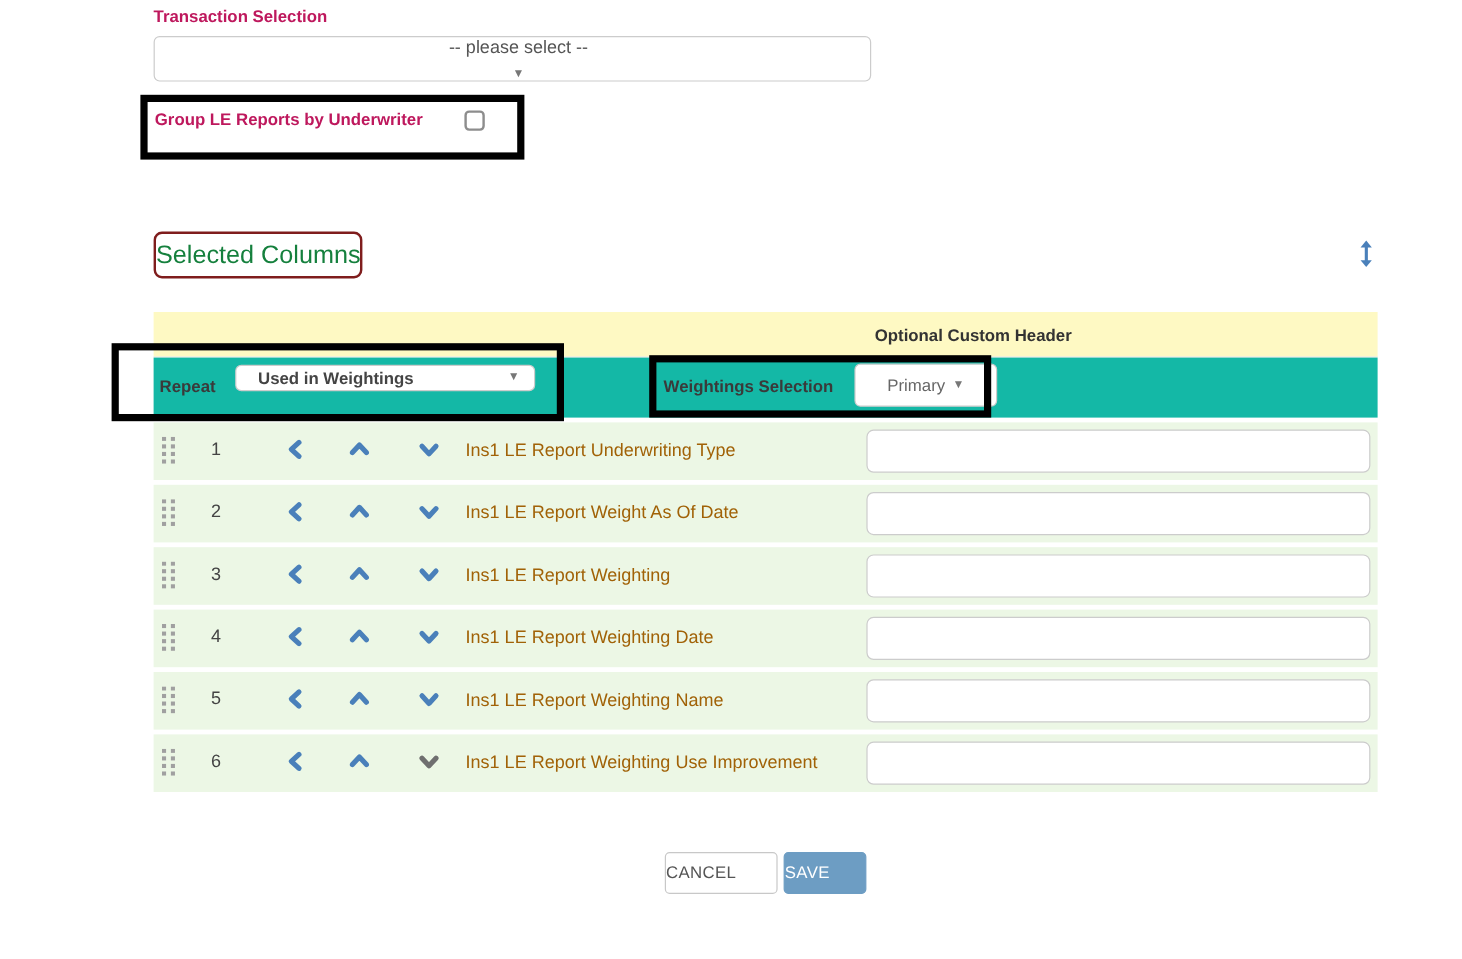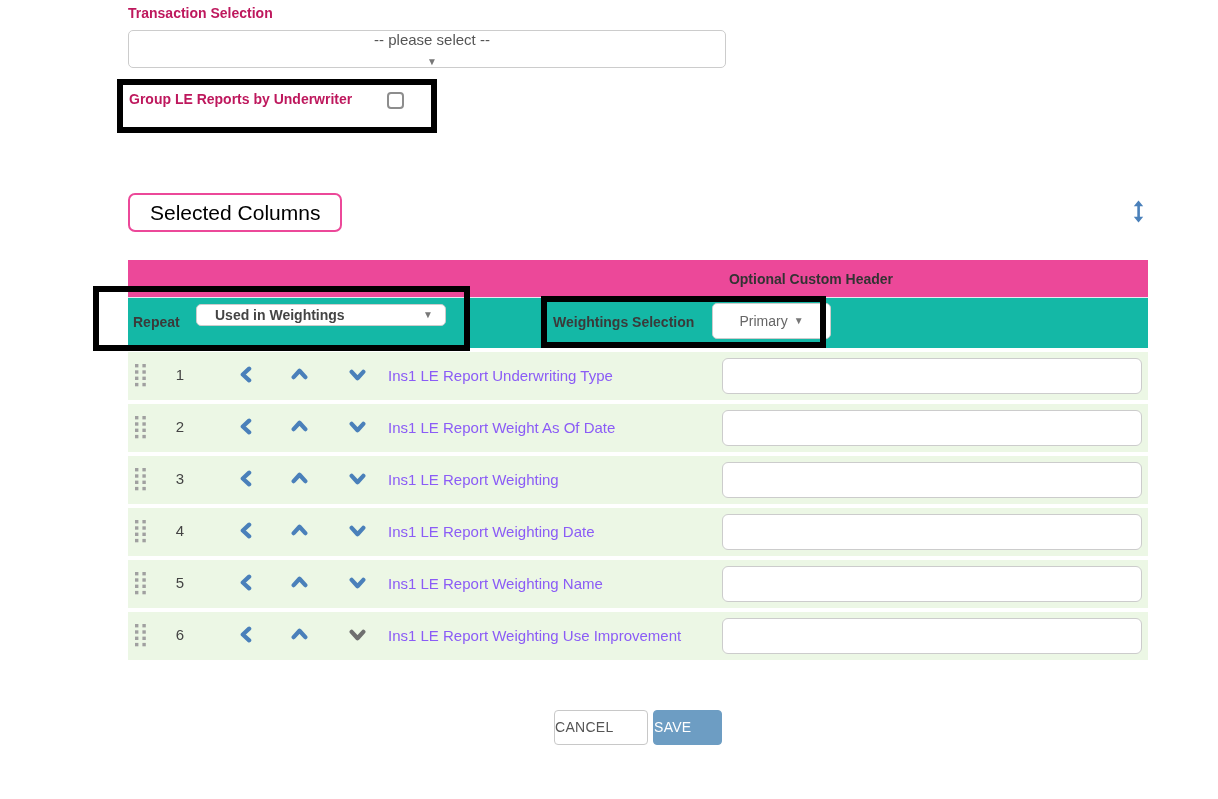--- a/index.html
+++ b/index.html
@@ -22,47 +22,47 @@
   
   .annot {
     border:6px solid #000; background:transparent; pointer-events:none; z-index:50;
   }
 
   .checkbox {
     width:17px; height:17px; border:2px solid #8d8d8d; border-radius:4px; background:#fff; cursor:pointer;
   }
 
   .sc-badge {
-    border:2px solid #ec4899; border-radius:7px; color:#000000;
-    font-size:21px; padding:0 20px; height:39px; line-height:36px; background:#fff;
+    border:2px solid #7f1d1d; border-radius:7px; color:#15803d;
+    font-size:21px; padding:0 0; height:39px; line-height:36px; background:#fff;
   }
 
   
   #tbl { left:128px; top:260px; width:1020px; }
   .tbl-header {
-    position:relative; height:38px; background:#ec4899; border-bottom:1px solid #e7eaf2;
+    position:relative; height:38px; background:#fef9c3; border-bottom:1px solid #e7eaf2;
   }
   .tbl-header .hdr-text {
     position:absolute; left:683px; top:0; transform:translateX(-50%);
     line-height:38px; font-size:14px; font-weight:bold; color:#333;
   }
   .repeat-row { position:relative; height:50px; background:#14b8a6; }
   .repeat-row .lbl { position:absolute; font-size:14px; font-weight:bold; color:#3a3a3a; top:16px; }
   .data-row {
     position:relative; height:48px; background:#ecf7e5; margin-top:4px;
   }
   .drag-handle { position:absolute; left:7px; top:12px; cursor:grab; }
   .row-num { position:absolute; left:38px; top:14px; width:28px; text-align:center; color:#444; font-size:15px; }
   .chev { position:absolute; top:14px; width:17px; height:17px; cursor:pointer; }
   .chev svg polyline { stroke:#4a80ba; }
   .chev.disabled svg polyline { stroke:#6f6f6f; }
   .chev-left { left:110px; }
   .chev-up { left:163px; }
   .chev-down { left:221px; }
-  .row-label { position:absolute; left:260px; top:15px; font-size:15px; color:#8b5cf6; white-space:nowrap; }
+  .row-label { position:absolute; left:260px; top:15px; font-size:15px; color:#a16207; white-space:nowrap; }
   .row-input {
     position:absolute; left:594px; top:6px; width:420px; height:36px;
     border:1px solid #ccc; border-radius:6px; background:#fff; outline:none;
     font-family:"Liberation Sans", sans-serif; font-size:14px; color:#333; padding:0 10px;
   }
 
   
   .btn { font-size:14px; border-radius:4px; cursor:pointer; text-align:left; letter-spacing:.3px; }
   .btn-cancel { background:#fff; border:1px solid #c8c8c8; color:#555; line-height:33px; }
   .btn-save { background:#6d9dc3; border:1px solid #6d9dc3; color:#fff; line-height:33px; }

